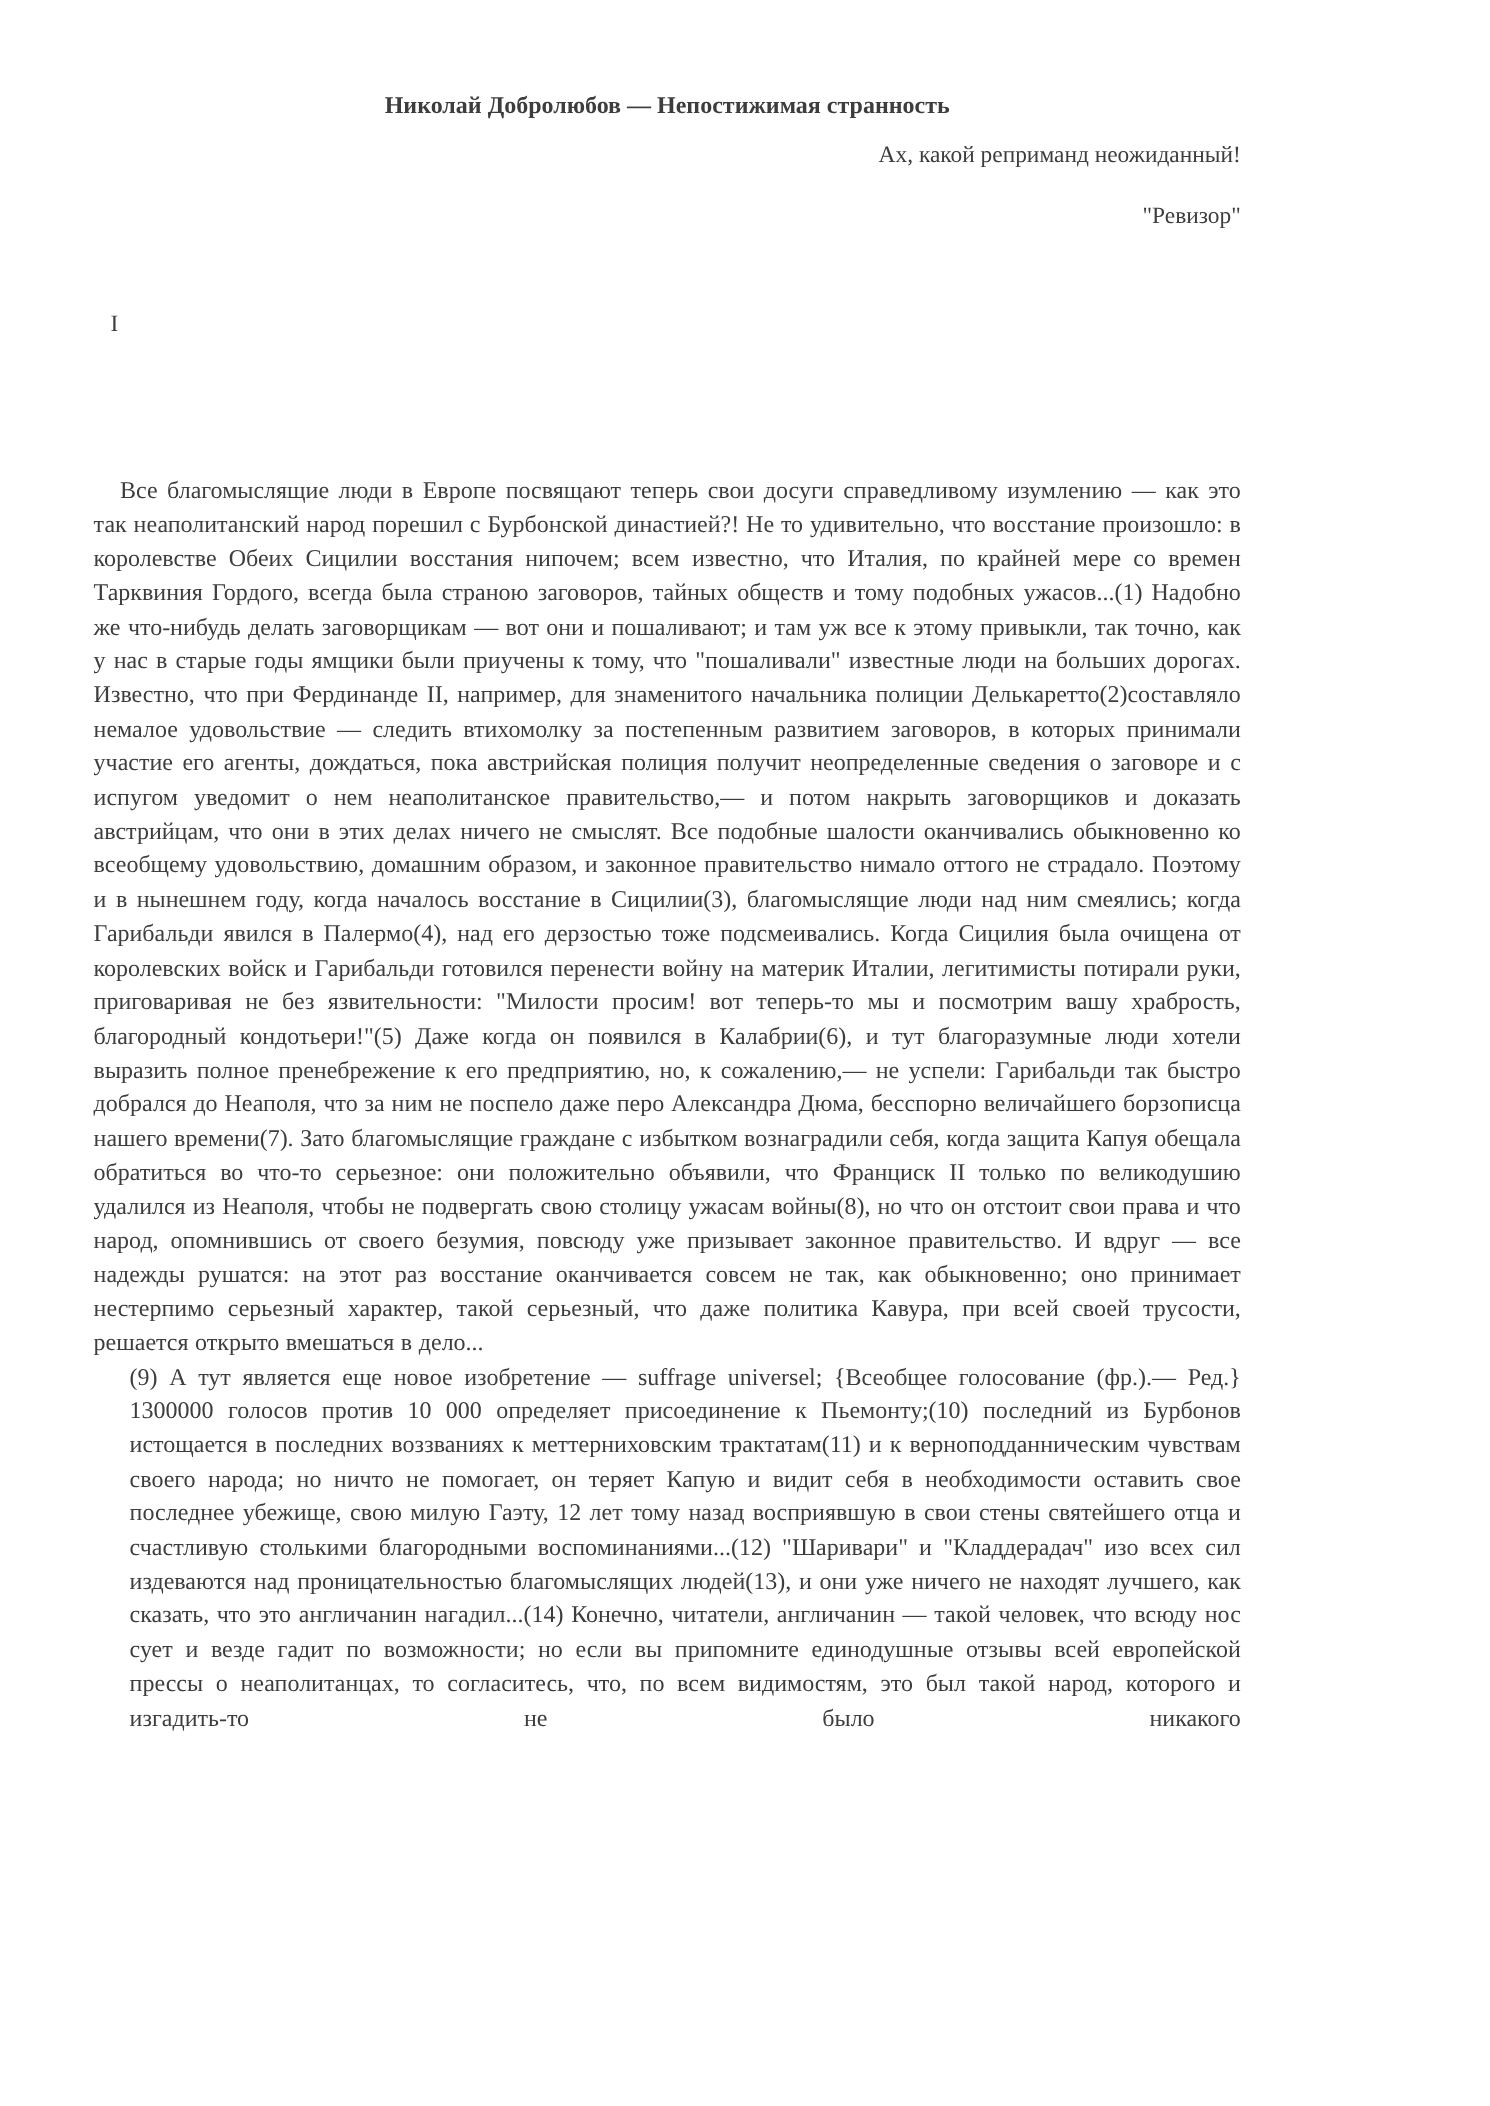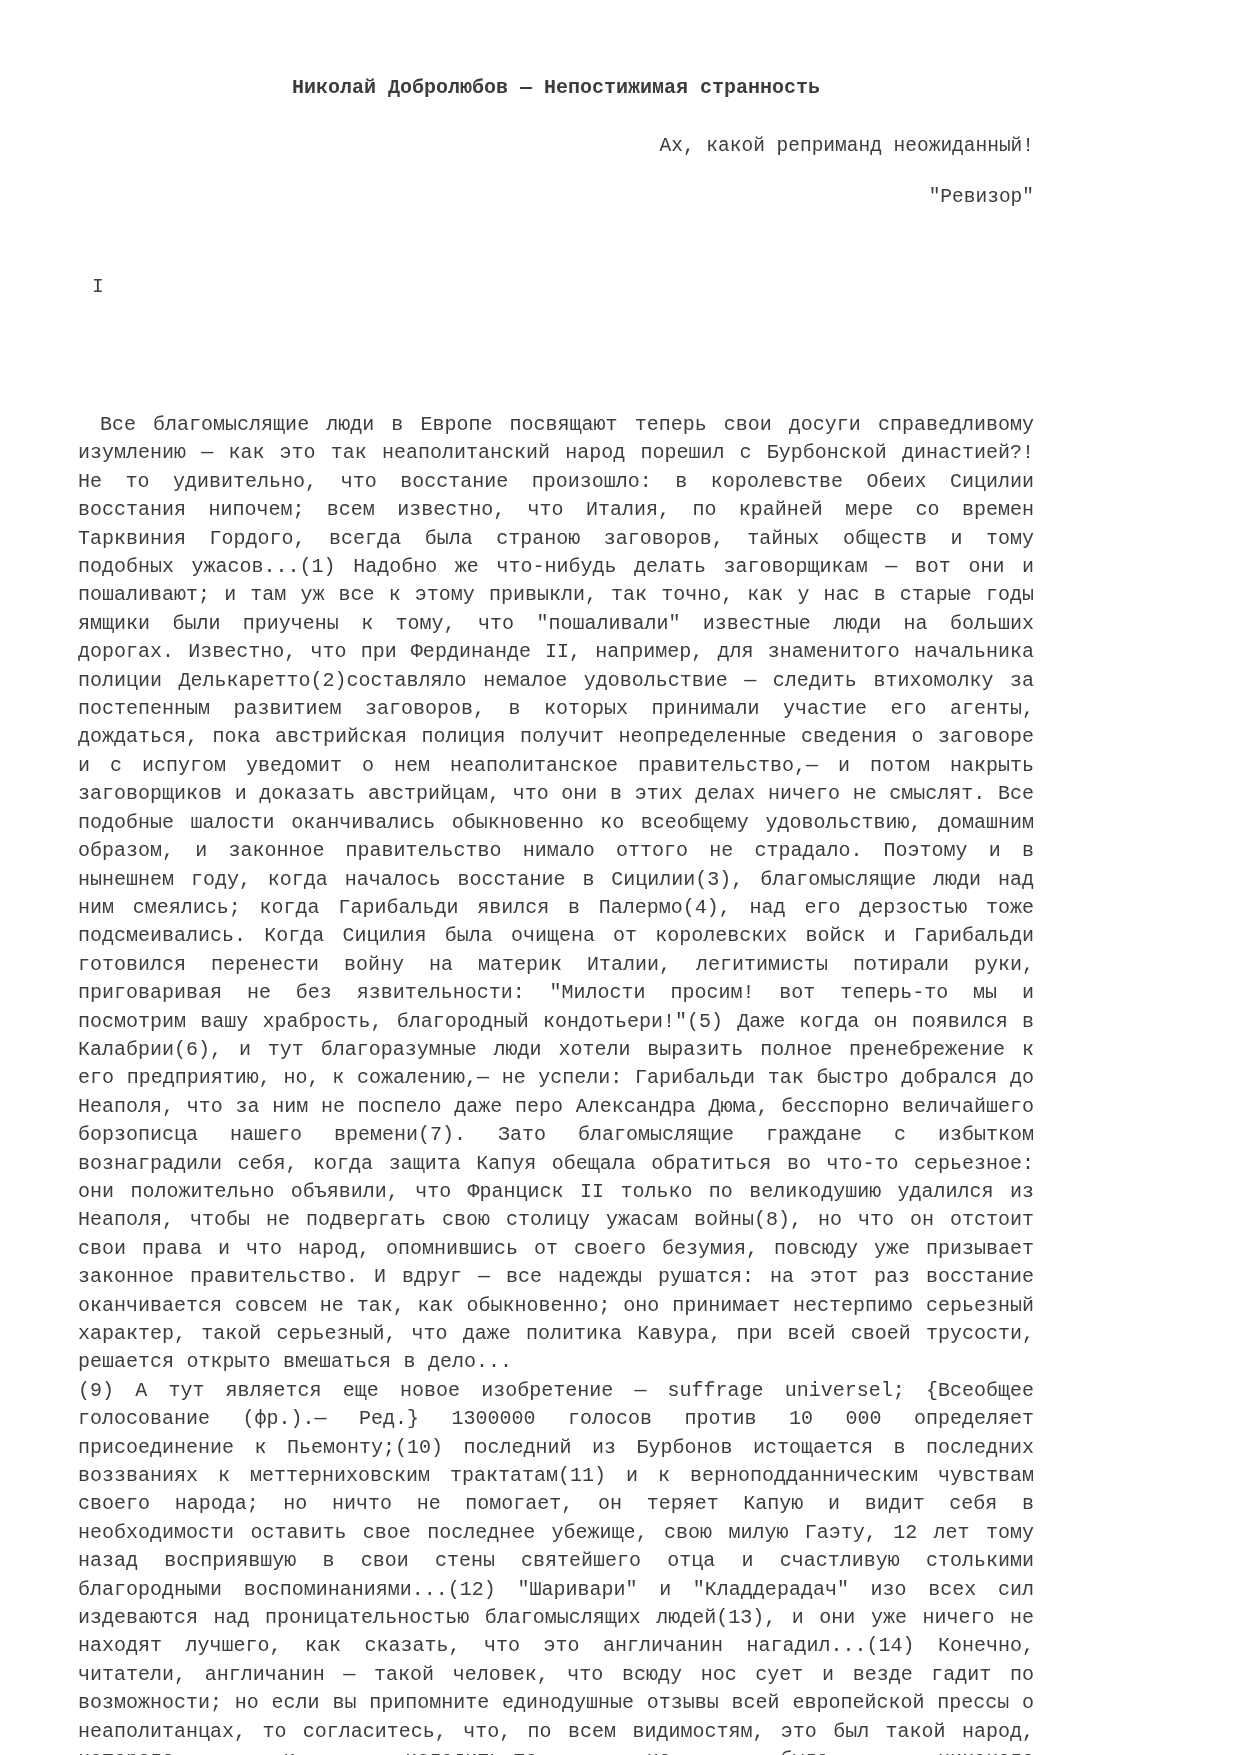--- a/index.html
+++ b/index.html
@@ -8,38 +8,38 @@
     background: #ffffff;
   }
   .page {
     position: relative;
     width: 1242px;
     height: 1755px;
     margin: 0 auto;
     background: #ffffff;
     box-sizing: border-box;
     padding: 75px 208px 0 78px;
-    font-family: Liberation Mono, monospace;
+    font-family: Liberation Serif, serif;
     color: #3d3d3d;
     overflow: hidden;
   }
   .doc-title {
     font-size: 20px;
     line-height: 26px;
     font-weight: 700;
     text-align: center;
     margin: 0;
   }
   .epigraph-line {
     font-size: 19.5px;
     line-height: 26px;
     text-align: right;
     margin: 0;
   }
-  .epigraph-1 { margin-top: 32px; }
+  .epigraph-1 { margin-top: 16px; }
   .epigraph-2 { margin-top: 25px; }
   .section-number {
     font-size: 19.5px;
     line-height: 26px;
     margin: 64px 0 0 14px;
   }
   .body-text {
     margin-top: 111px;
   }
   .para {
@@ -47,20 +47,21 @@
     line-height: 28.4px;
     text-align: justify;
     margin: 0;
     word-spacing: 0.5px;
   }
   .para-indent {
     text-indent: 22px;
   }
   .para-continues {
     text-align-last: justify;
+    margin-left: 30px;
   }
 </style>
 </head>
 <body>
 
 <div class="page">
 
   <h1 class="doc-title">Николай Добролюбов — Непостижимая странность</h1>
 
   <p class="epigraph-line epigraph-1">Ах, какой реприманд неожиданный!</p>

